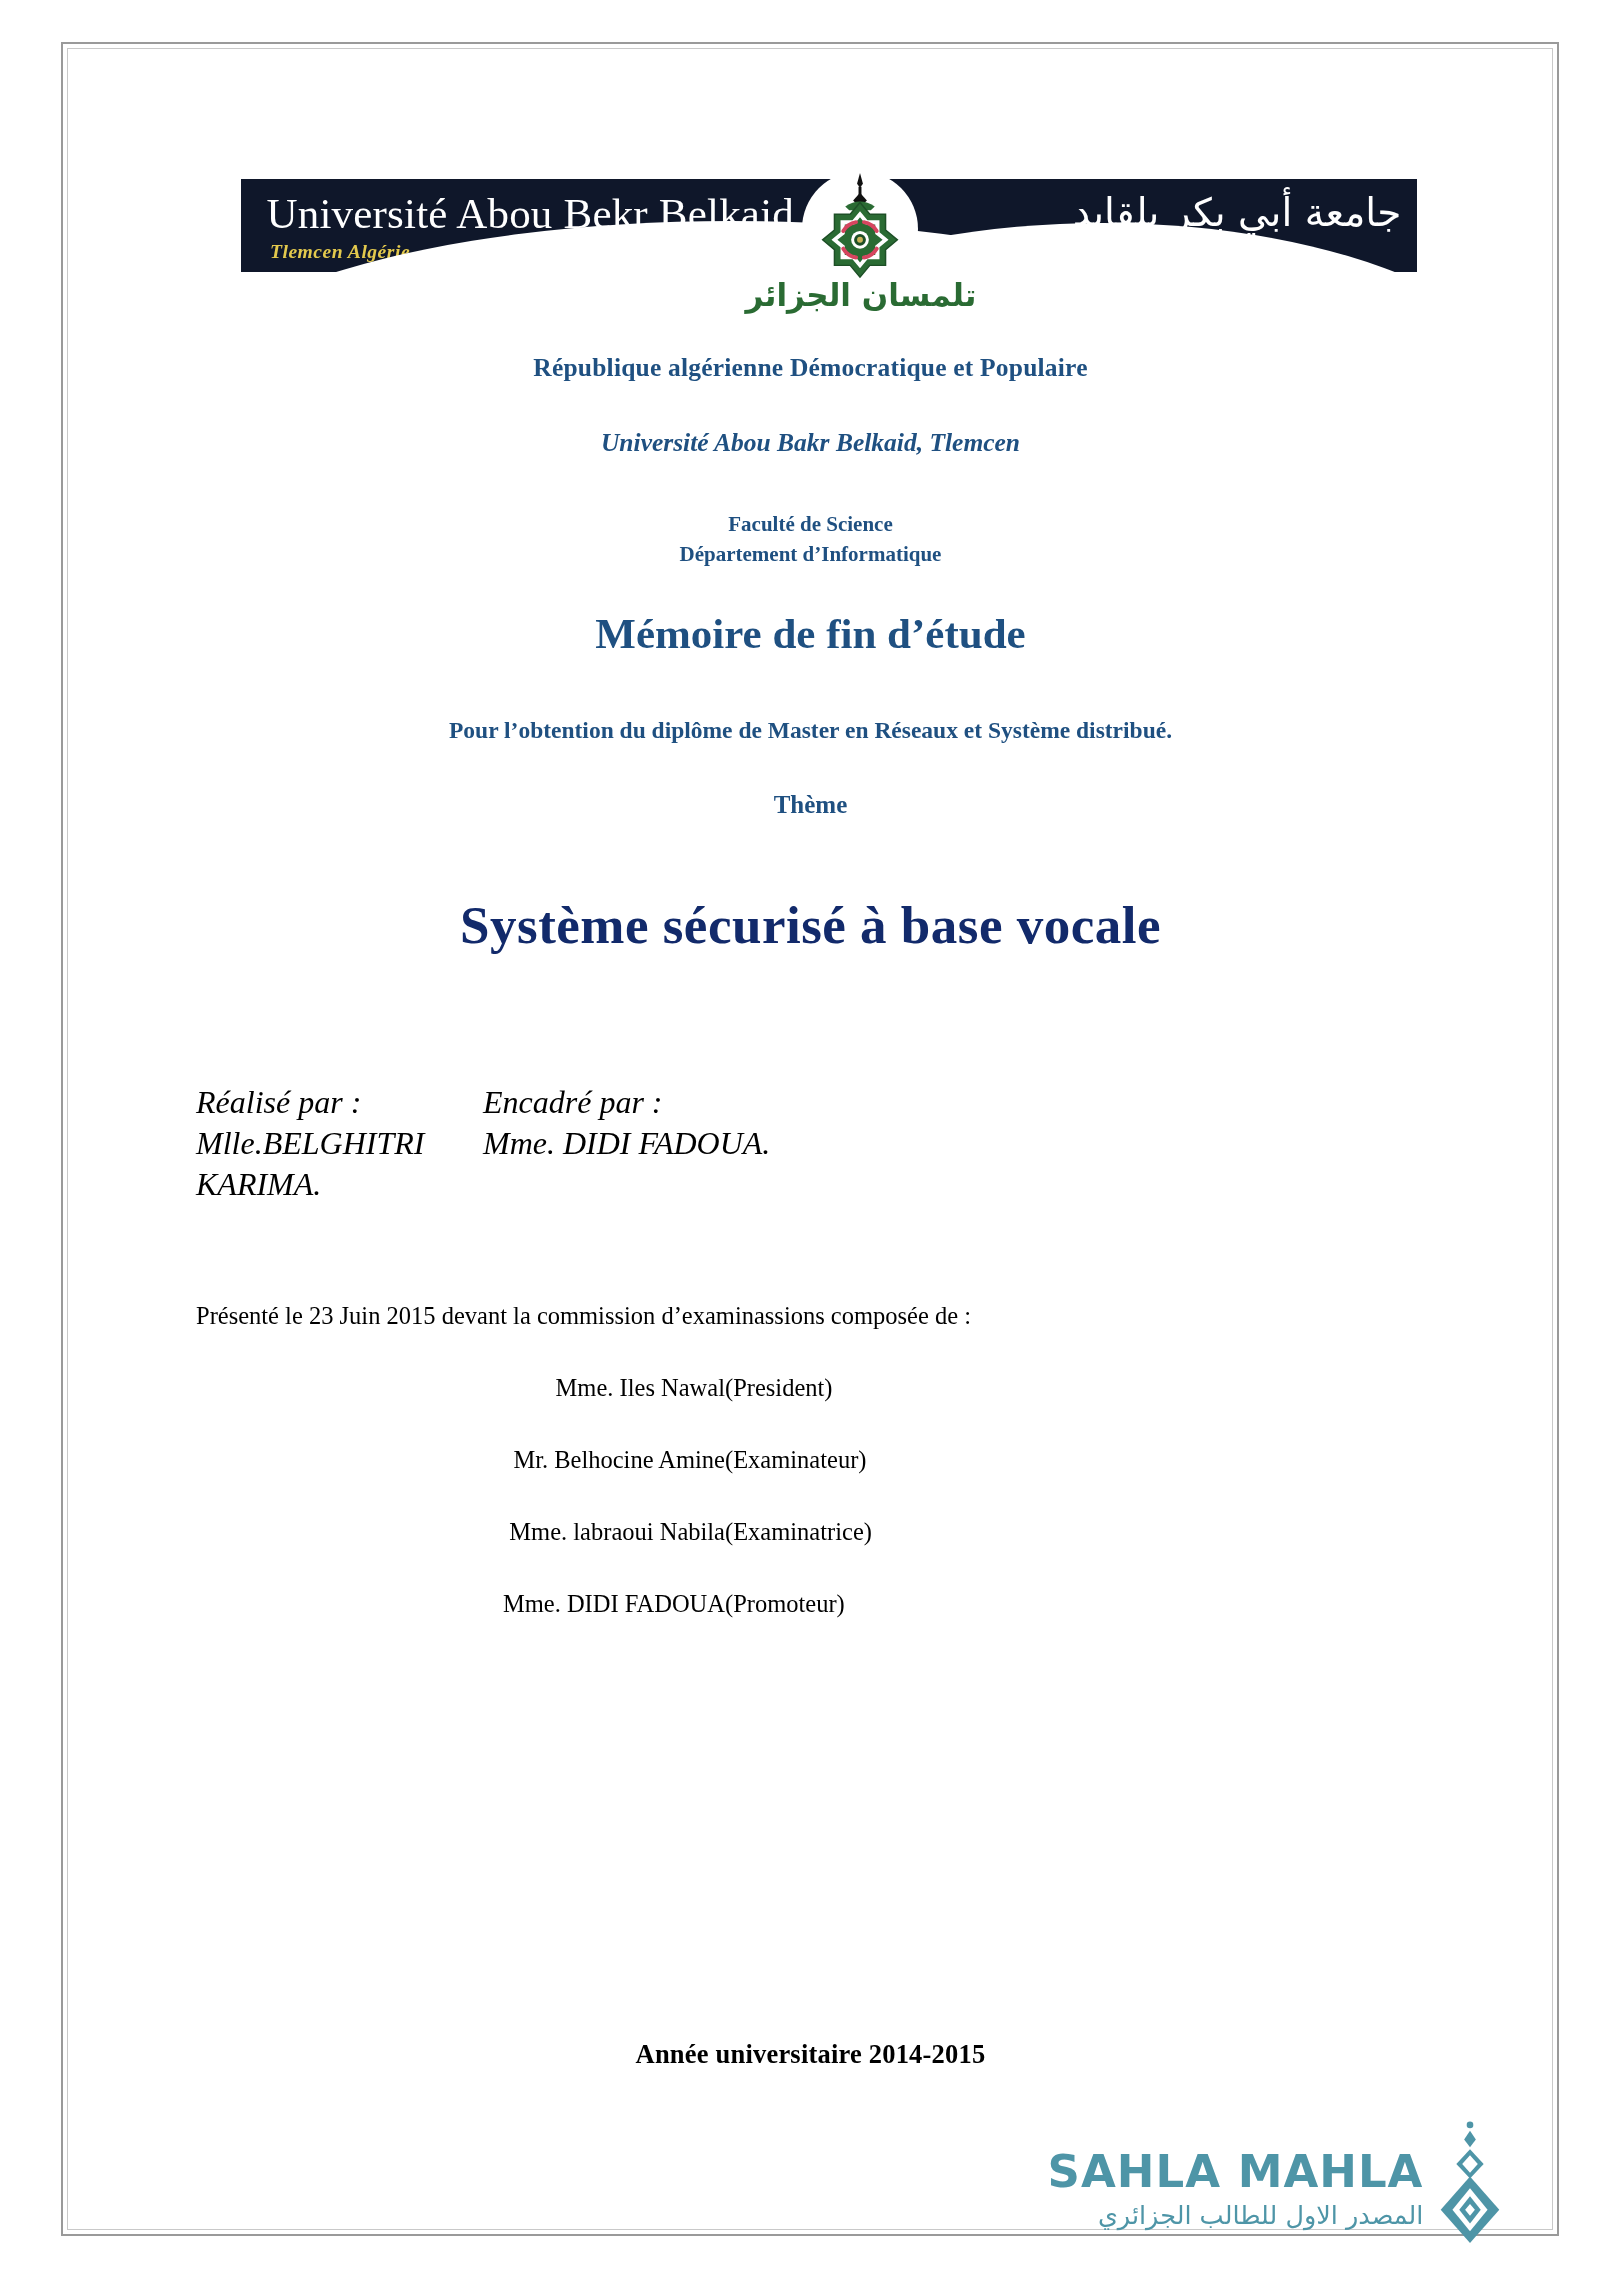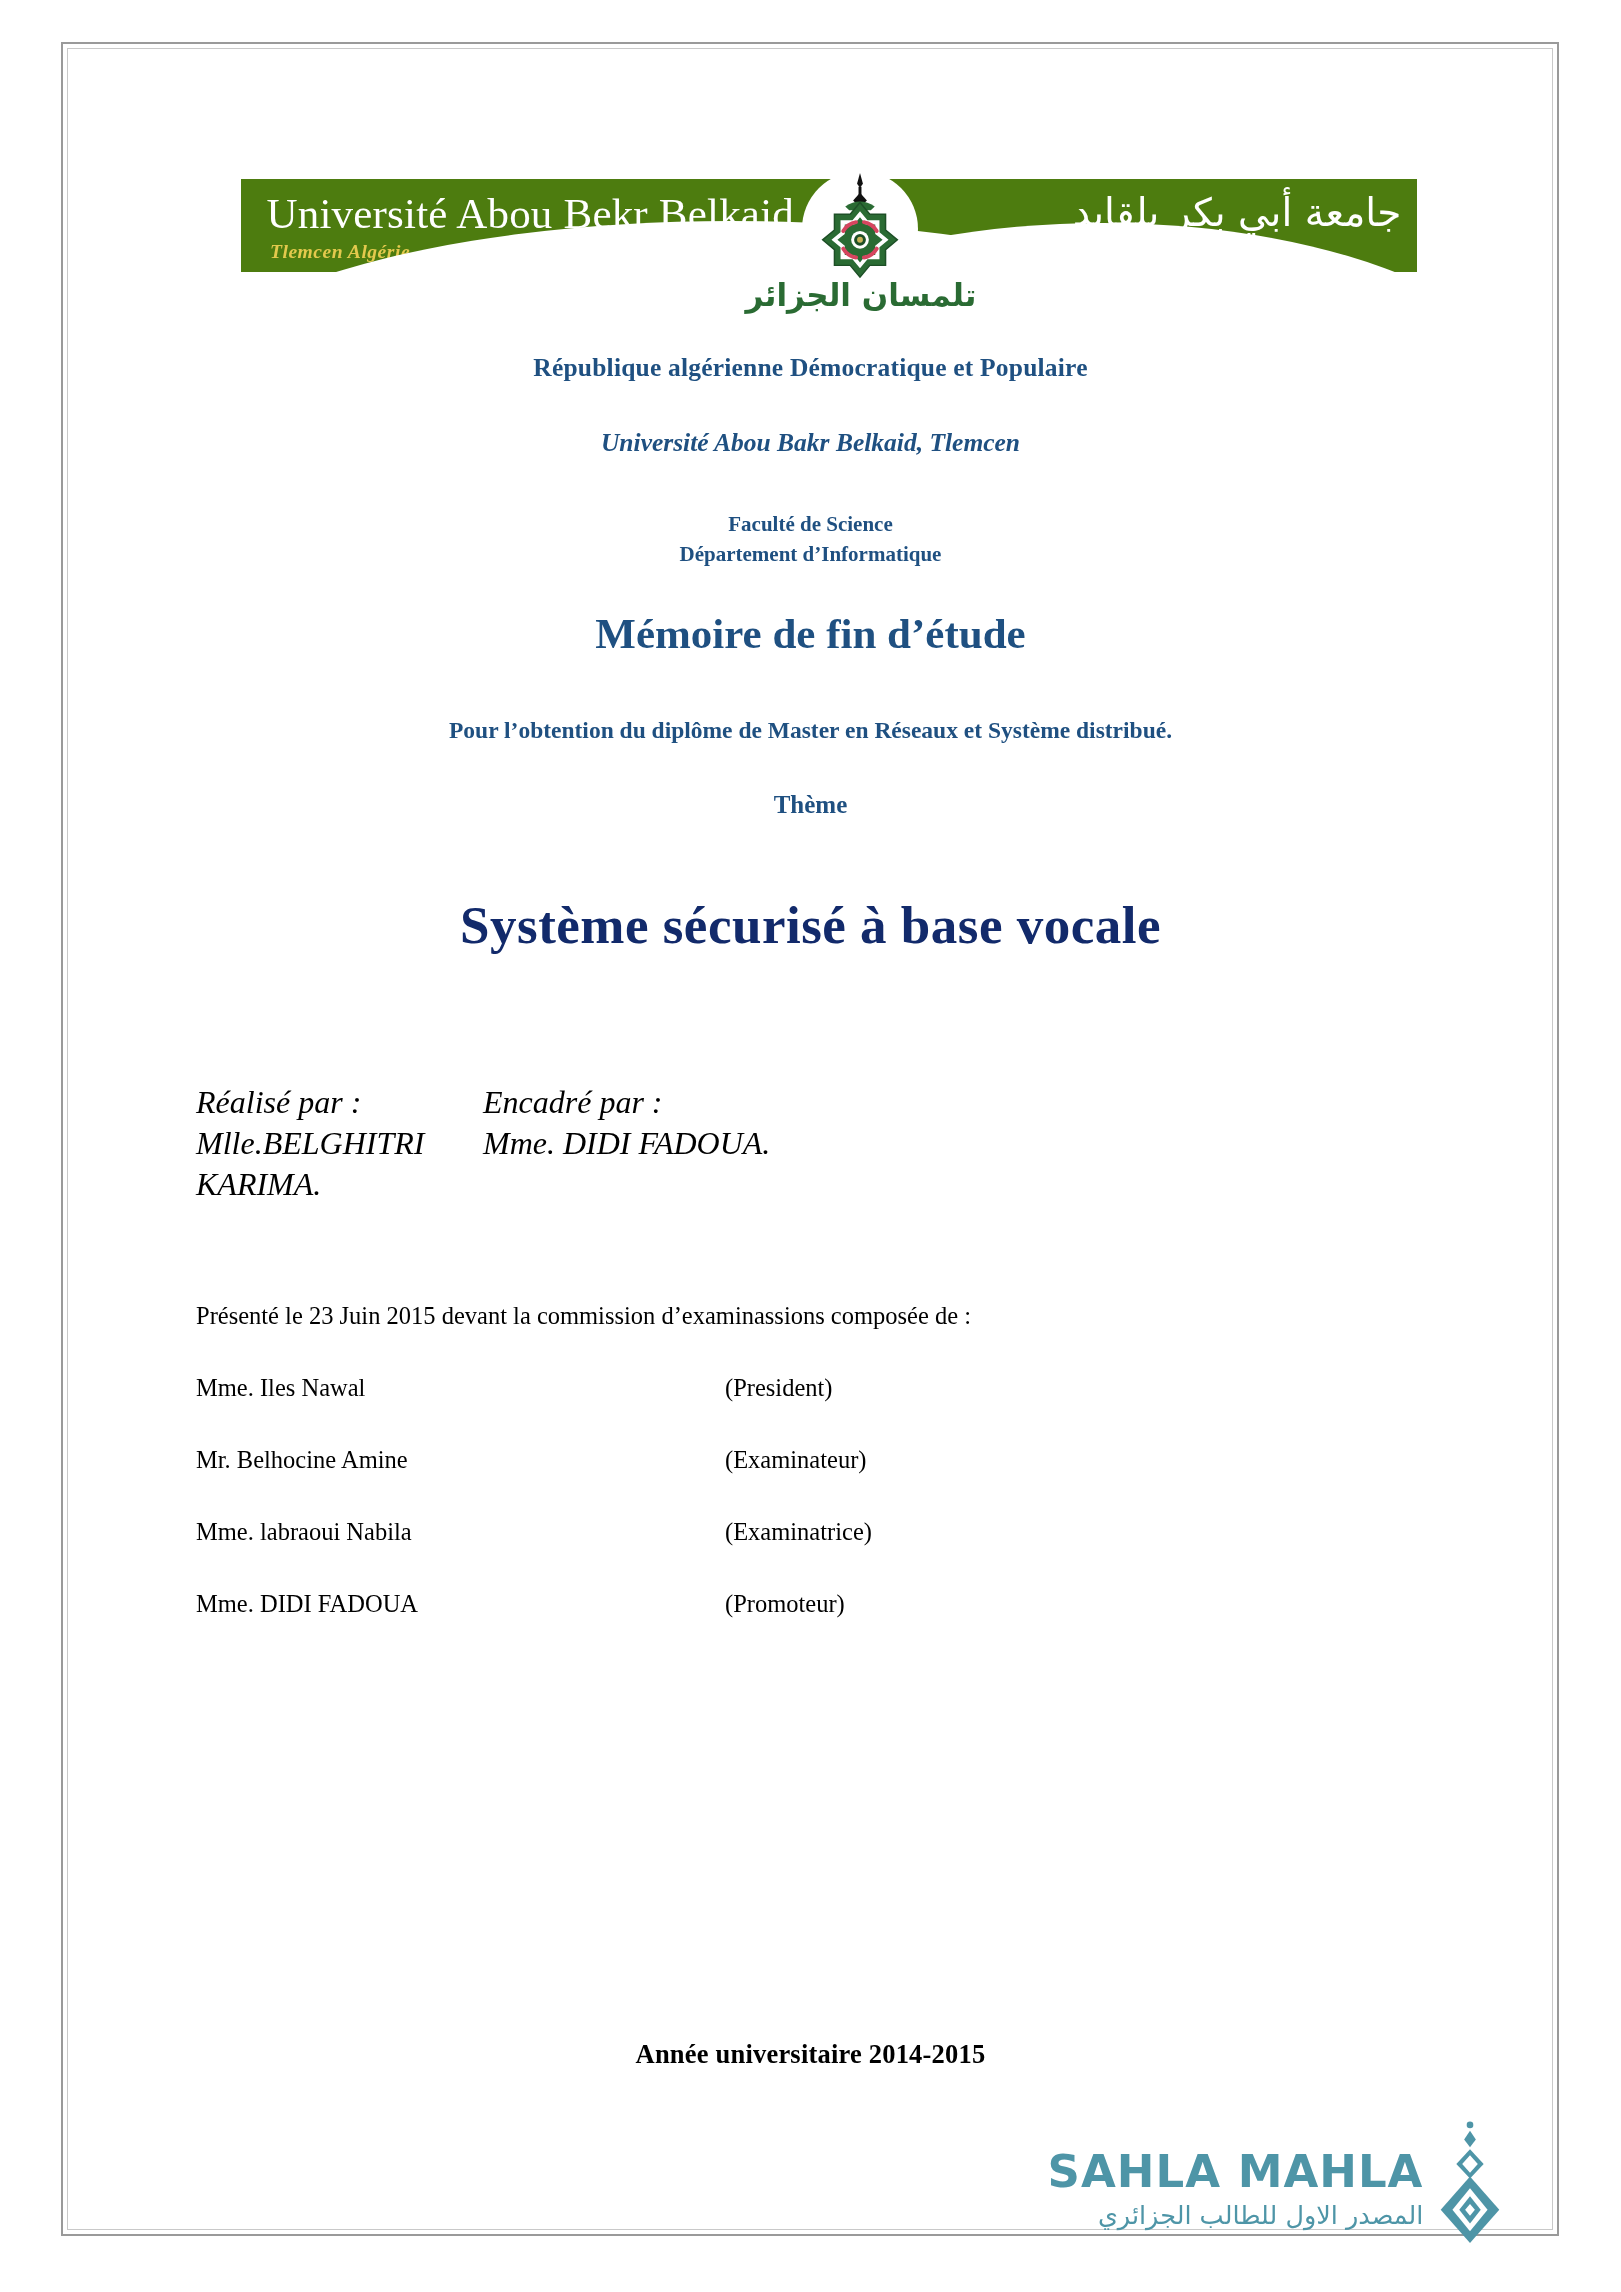--- a/index.html
+++ b/index.html
@@ -58,21 +58,21 @@
     width: 1233px;
     height: 147px;
     margin-top: 98px;
   }
   .banner-green {
     position: absolute;
     left: 47px;
     top: 11.8px;
     width: 1176px;
     height: 93px;
-    background: #4d7c0f;
+    background: #0f172a;
     overflow: hidden;
   }
   
   .banner-swoosh {
     position: absolute;
     left: -59px;
     bottom: -116px;
     width: 1098px;
     height: 167px;
     background: #ffffff;
@@ -211,20 +211,21 @@
   .jury {
     margin-top: 98px;
     margin-left: 106px;
     color: #000000;
     font-size: 24.5px;
   }
   .jury-intro { margin-bottom: 44px; }
   .jury-row {
     display: flex;
     margin-bottom: 44px;
+    text-align: right;
   }
   .jury-name { width: 529px; flex: none; }
   .jury-role { flex: none; }
 
   
   .year {
     position: absolute;
     left: 0;
     right: 0;
     top: 1970px;

